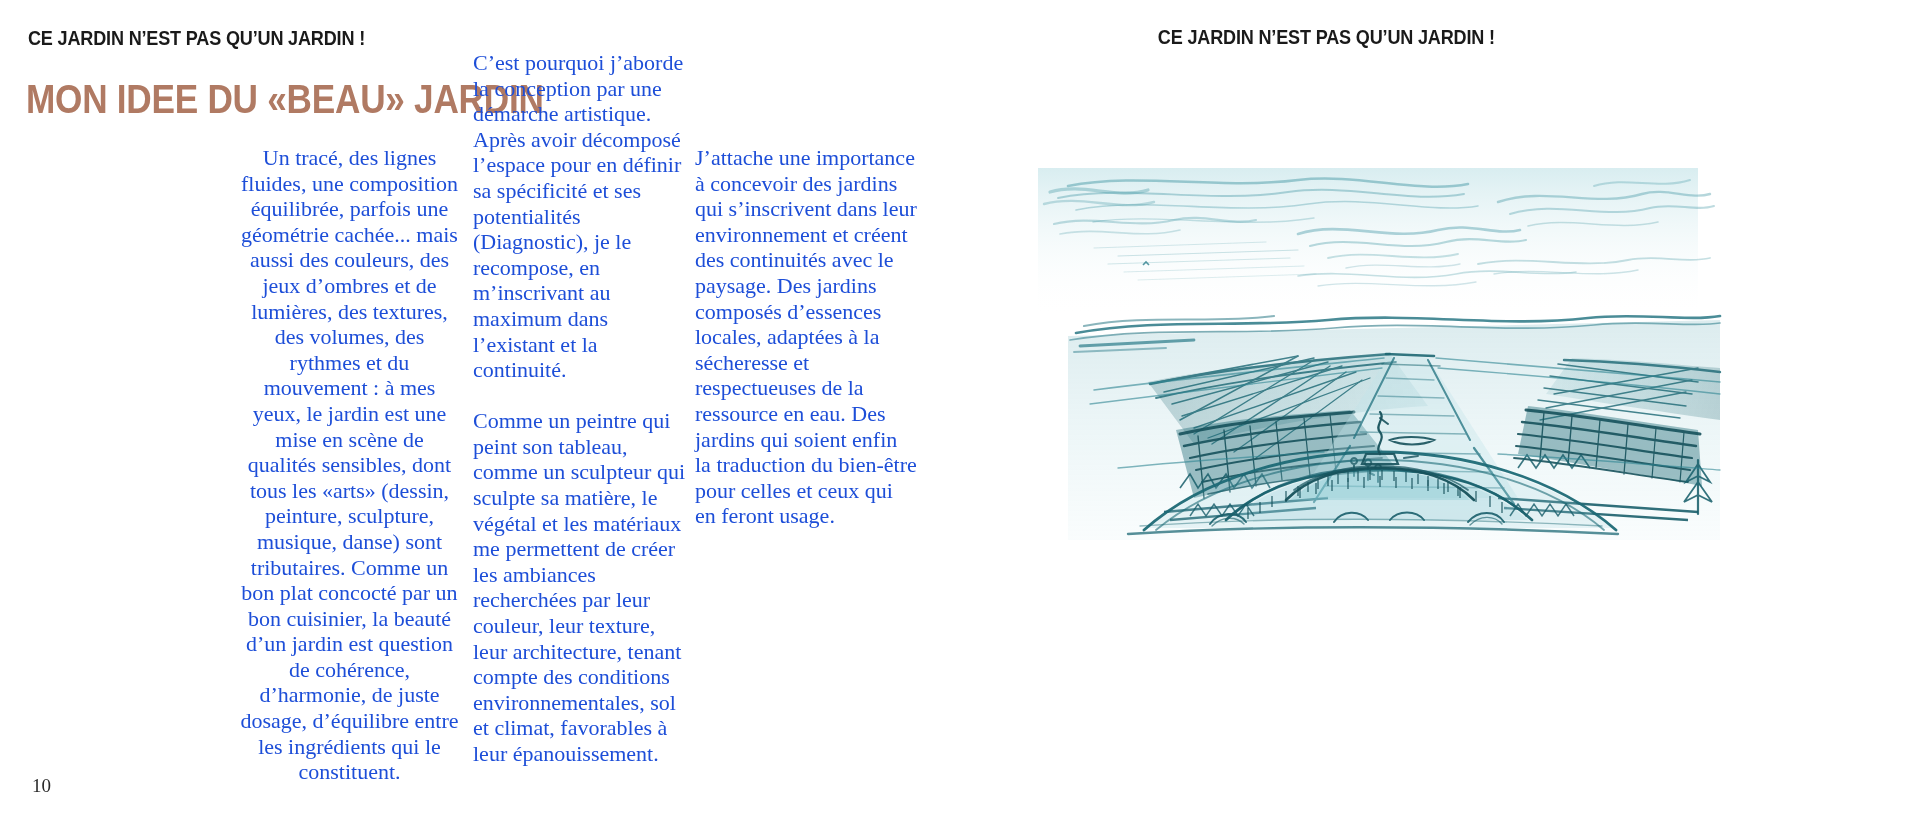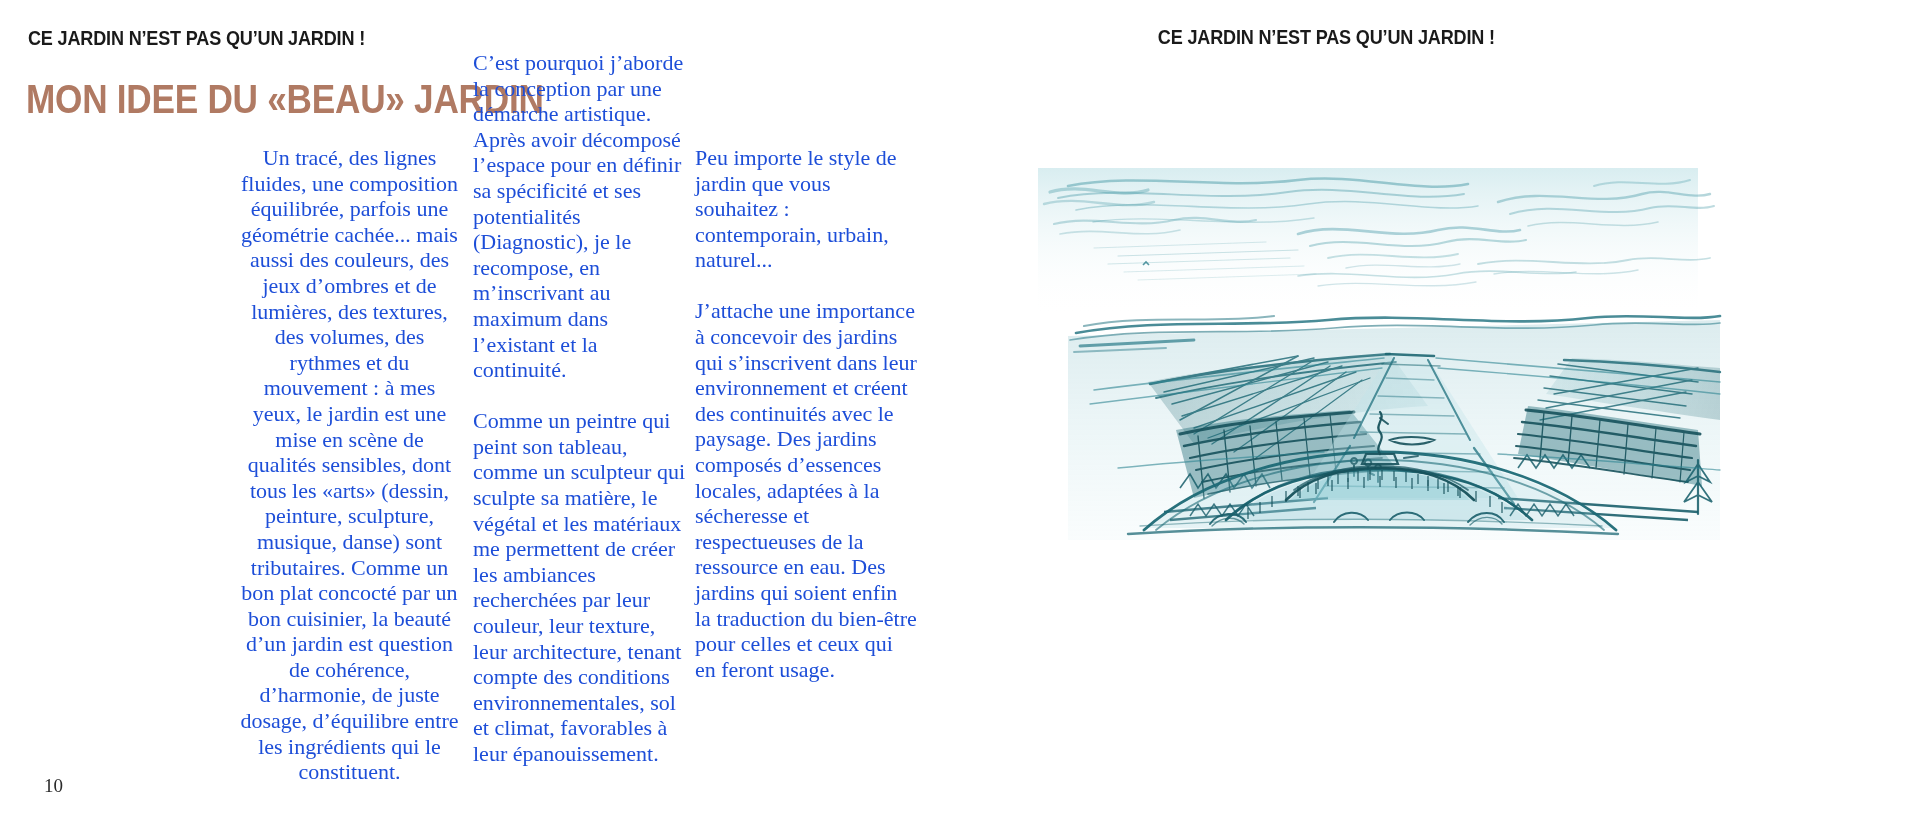--- a/index.html
+++ b/index.html
@@ -83,21 +83,21 @@
   #column-3 {
     left: 695px;
     top: 145px;
     width: 222px;
     text-align: left;
   }
 
   
   #folio {
     position: absolute;
-    left: 44px;
+    left: 32px;
     top: 775px;
     font-family: "Liberation Serif", "DejaVu Serif", serif;
     font-size: 19px;
     color: #2a2a2a;
   }
 
   
   #illustration {
     position: absolute;
     left: 998px;
@@ -123,21 +123,20 @@
 <div id="column-1" class="column">
   <p>Un tracé, des lignes fluides, une composition équilibrée, parfois une géométrie cachée... mais aussi des couleurs, des jeux d’ombres et de lumières, des textures, des volumes, des rythmes et du mouvement : à mes yeux, le jardin est une mise en scène de qualités sensibles, dont tous les «arts» (dessin, peinture, sculpture, musique, danse) sont tributaires. Comme un bon plat concocté par un bon cuisinier, la beauté d’un jardin est question de cohérence, d’harmonie, de juste dosage, d’équilibre entre les ingrédients qui le constituent.</p>
 </div>
 
 <div id="column-2" class="column">
   <p>C’est pourquoi j’aborde la conception par une démarche artistique. Après avoir décomposé l’espace pour en définir sa spécificité et ses potentialités (Diagnostic), je le recompose, en m’inscrivant au maximum dans l’existant et la continuité.</p>
   <p>Comme un peintre qui peint son tableau, comme un sculpteur qui sculpte sa matière, le végétal et les matériaux me permettent de créer les ambiances recherchées par leur couleur, leur texture, leur architecture, tenant compte des conditions environnementales, sol et climat, favorables à leur épanouissement.</p>
 </div>
 
 <div id="column-3" class="column">
-  <p>Peu importe le style de jardin que vous souhaitez : contemporain, urbain, naturel...</p>
   <p>J’attache une importance à concevoir des jardins qui s’inscrivent dans leur environnement et créent des continuités avec le paysage. Des jardins composés d’essences locales, adaptées à la sécheresse et respectueuses de la ressource en eau. Des jardins qui soient enfin la traduction du bien-être pour celles et ceux qui en feront usage.</p>
 </div>
 
 <div id="folio">10</div>
 
 <div id="illustration">
   <svg viewBox="0 0 724 372" xmlns="http://www.w3.org/2000/svg">
     <defs>
       <linearGradient id="skyfade" x1="0" y1="0" x2="0" y2="1">
         <stop offset="0%" stop-color="#7fc4ce" stop-opacity="0.30"></stop>

